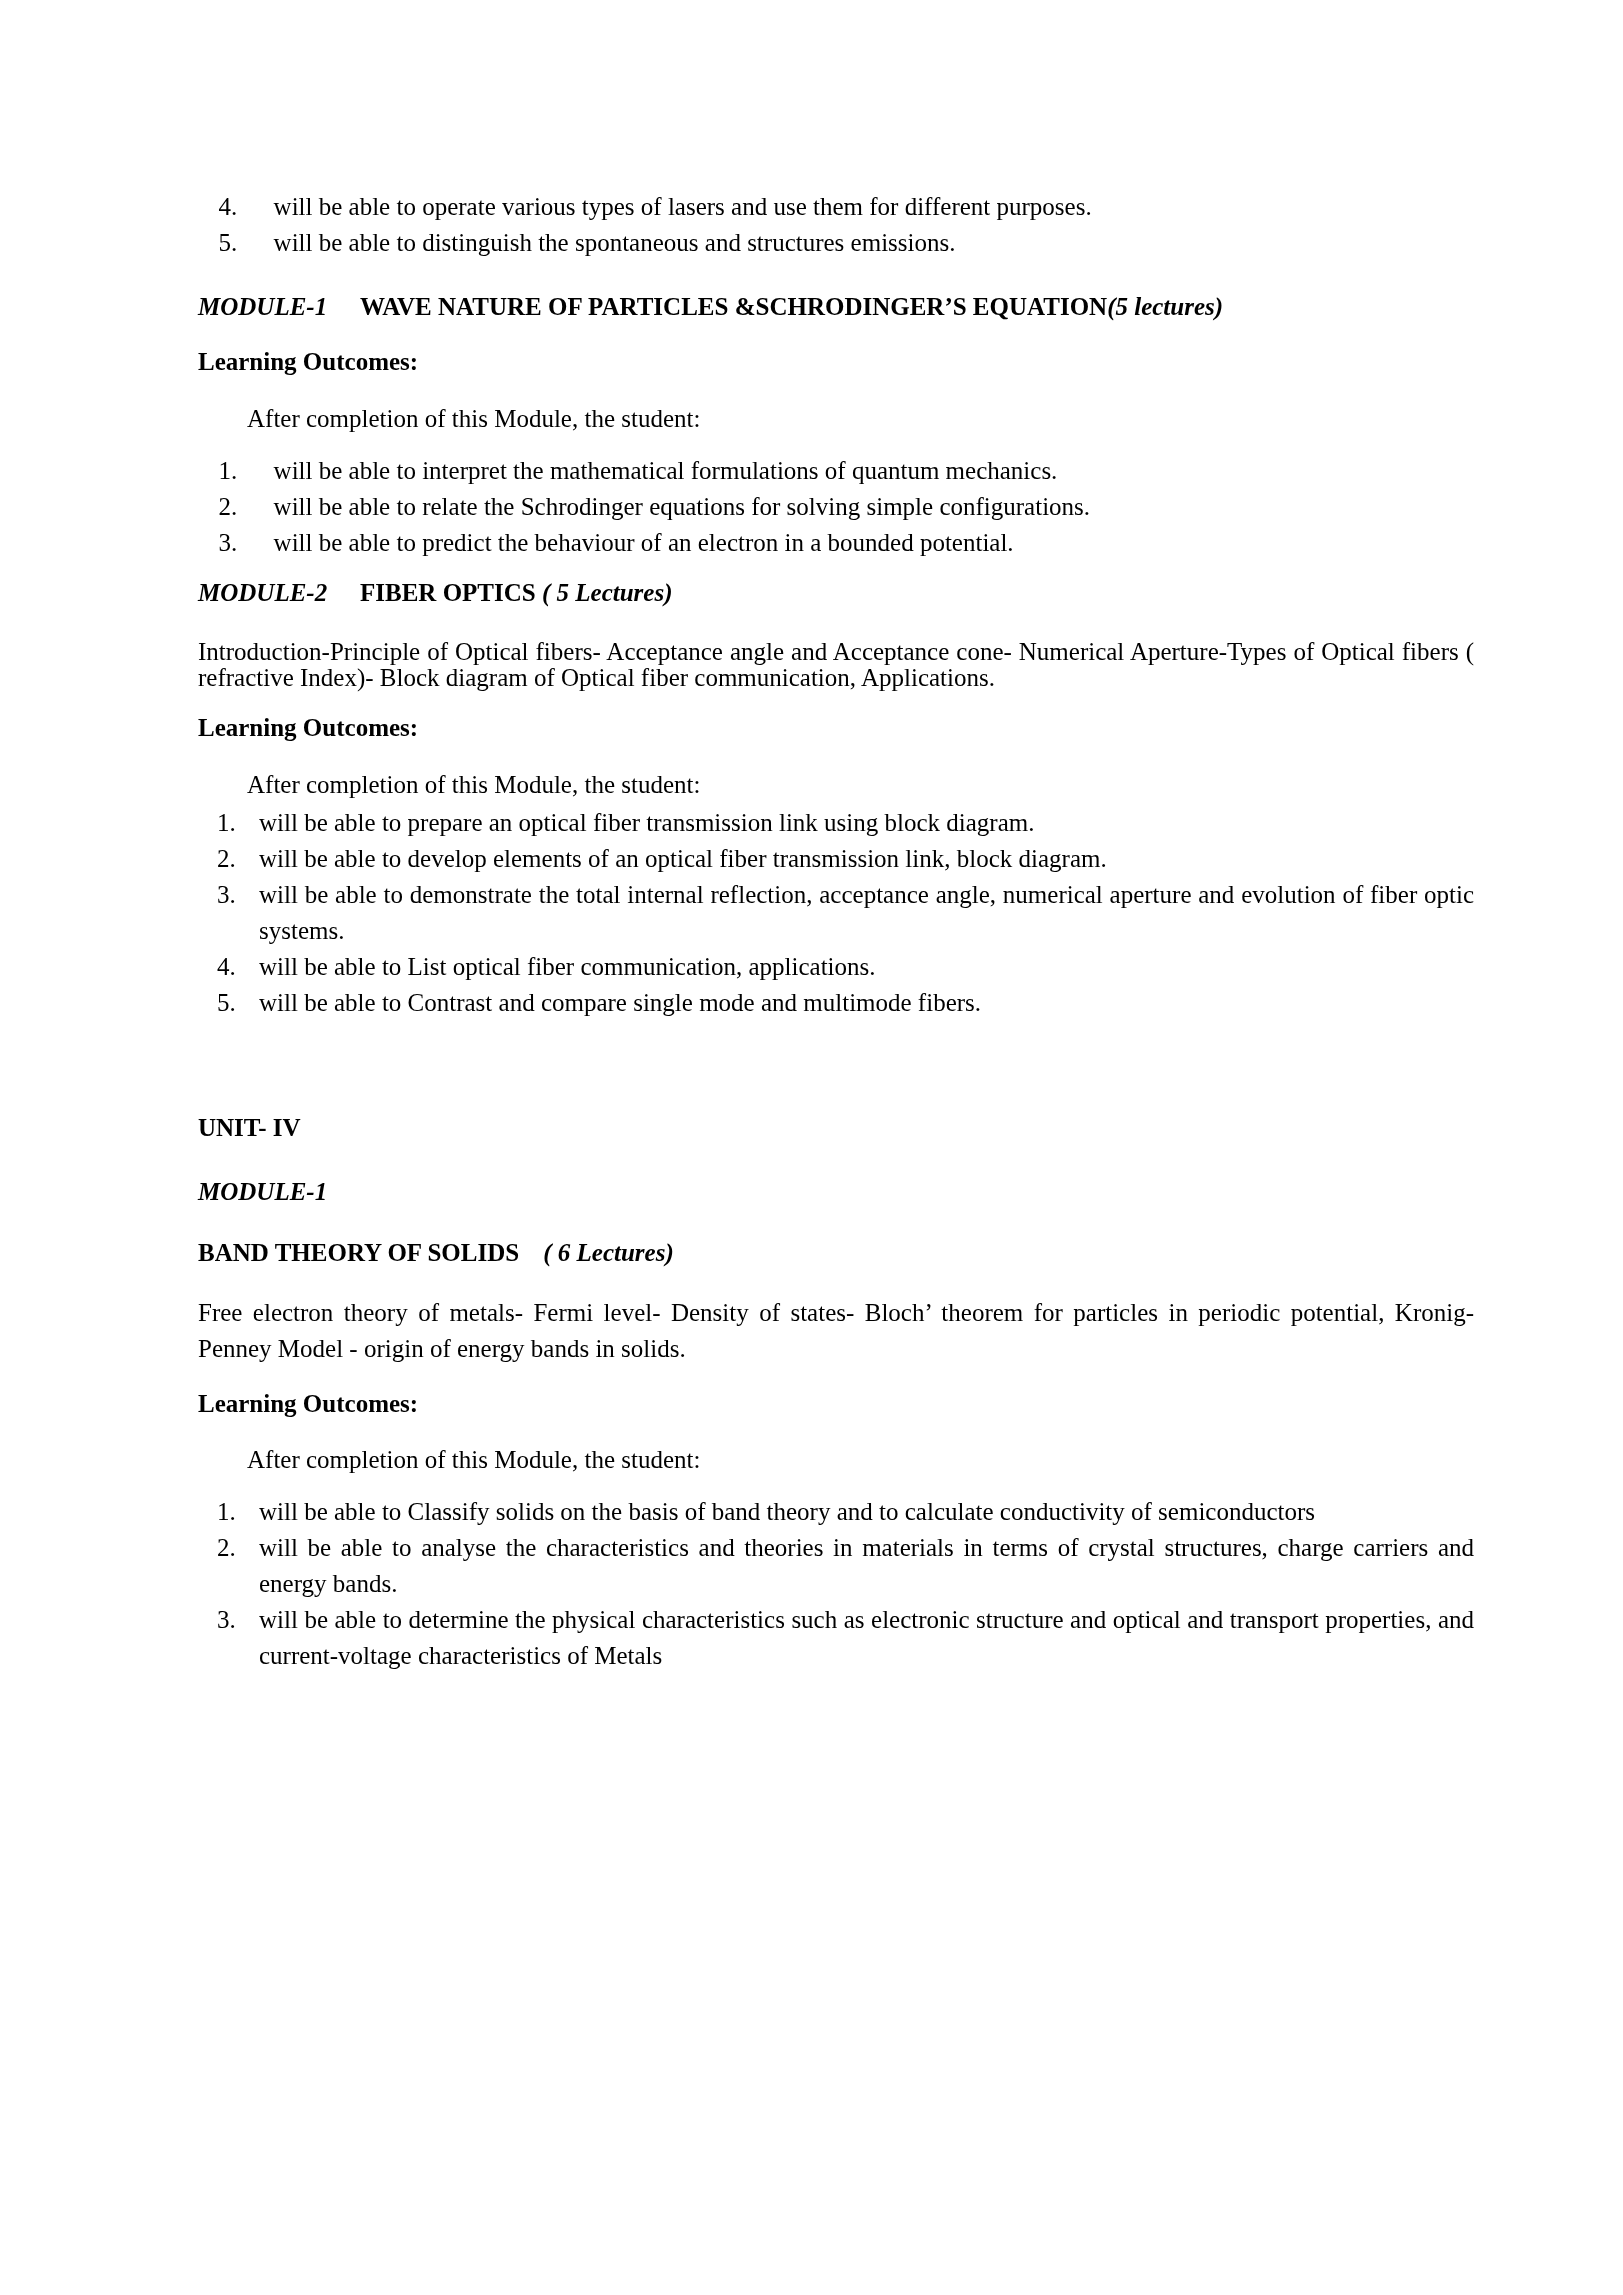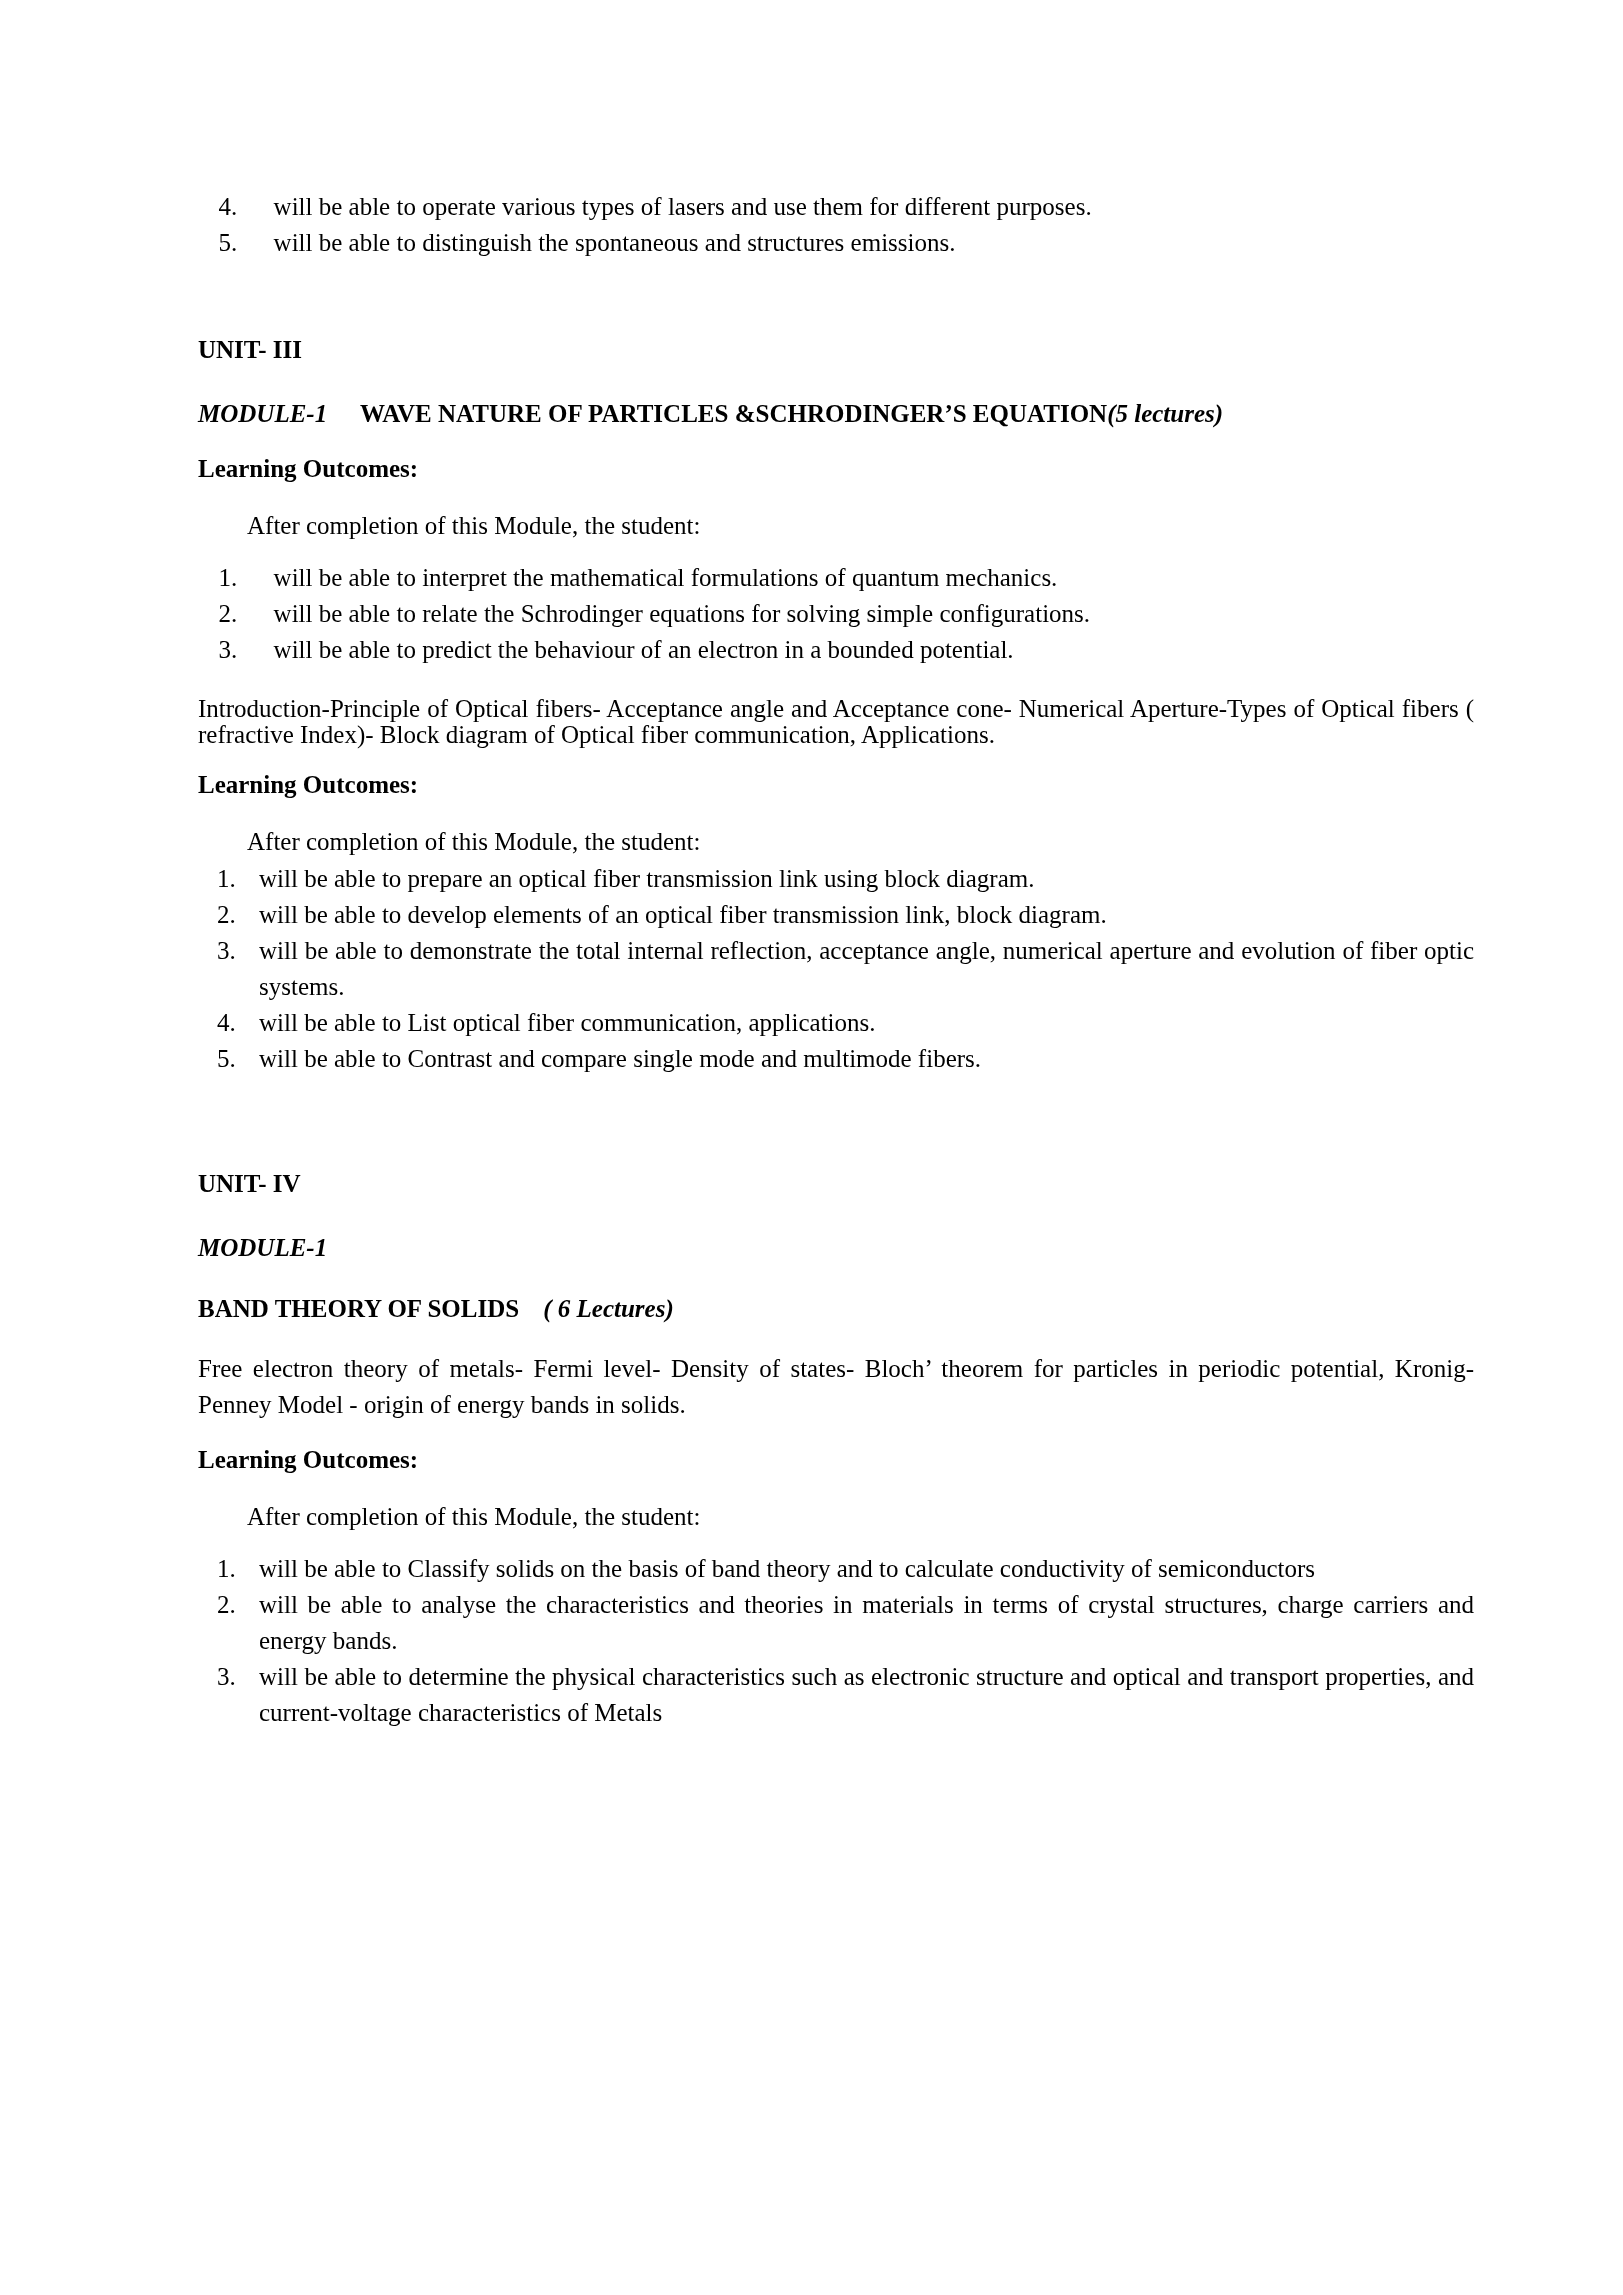--- a/index.html
+++ b/index.html
@@ -56,21 +56,20 @@
     <div class="li">
       <span class="num">4.</span>
       <span class="txt">will be able to  operate various types of lasers and use them for different purposes.</span>
     </div>
     <div class="li">
       <span class="num">5.</span>
       <span class="txt">will be able to distinguish the spontaneous and structures emissions.</span>
     </div>
   </div>
 
-  <div class="unit-heading m-unit3">UNIT- III</div>
 
   <div class="module-line m-module-head">
     <span class="module-label">MODULE-1</span><span class="module-title">WAVE NATURE OF PARTICLES &amp;SCHRODINGER’S EQUATION</span><span class="lectures">(5 lectures)</span>
   </div>
 
 
   <div class="lo-heading m-lo">Learning Outcomes:</div>
 
   <div class="after-line m-after">After completion of this Module, the student:</div>
 
@@ -82,20 +81,23 @@
     <div class="li">
       <span class="num">2.</span>
       <span class="txt">will be able to relate the Schrodinger equations for solving simple configurations.</span>
     </div>
     <div class="li">
       <span class="num">3.</span>
       <span class="txt">will be able to predict the behaviour of an electron in a bounded potential.</span>
     </div>
   </div>
 
+  <div class="module-line m-module2">
+    <span class="module-label">MODULE-2</span><span class="module-title">FIBER OPTICS</span>&nbsp;<span class="lectures">( 5 Lectures)</span>
+  </div>
 
   <div class="para spaced m-para2">Introduction-Principle of Optical fibers- Acceptance angle and Acceptance cone- Numerical Aperture-Types of Optical fibers ( refractive Index)- Block diagram of Optical fiber communication, Applications.</div>
 
   <div class="lo-heading m-lo">Learning Outcomes:</div>
 
   <div class="after-line m-after">After completion of this Module, the student:</div>
 
   <div class="list styleB m-list0">
     <div class="li">
       <span class="num">1.</span>

